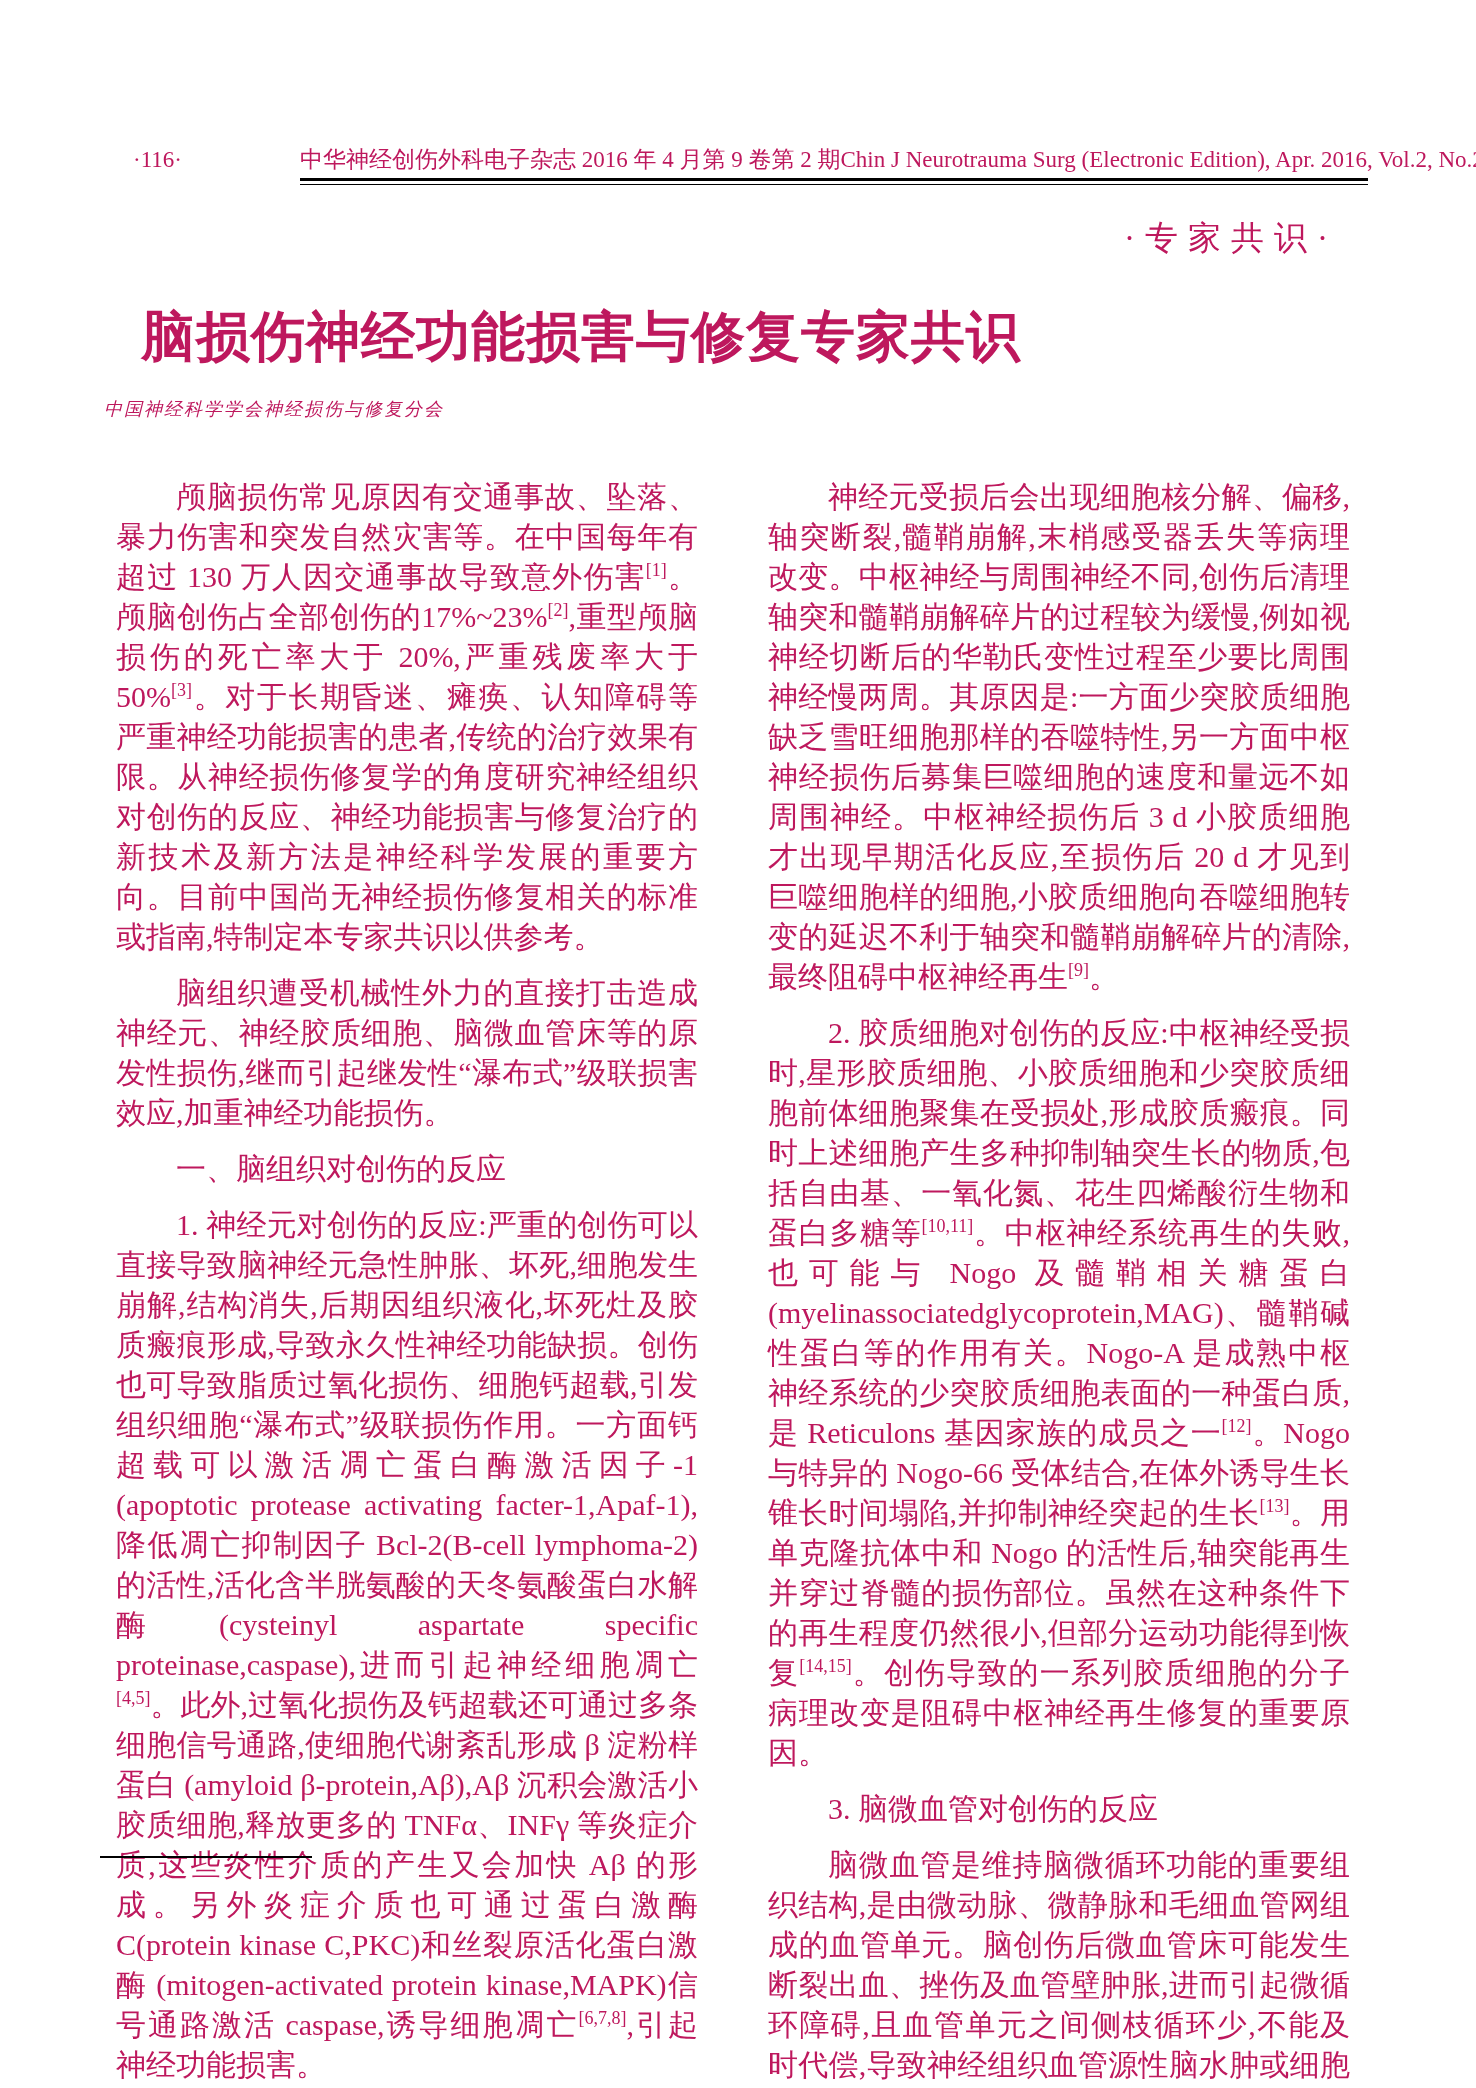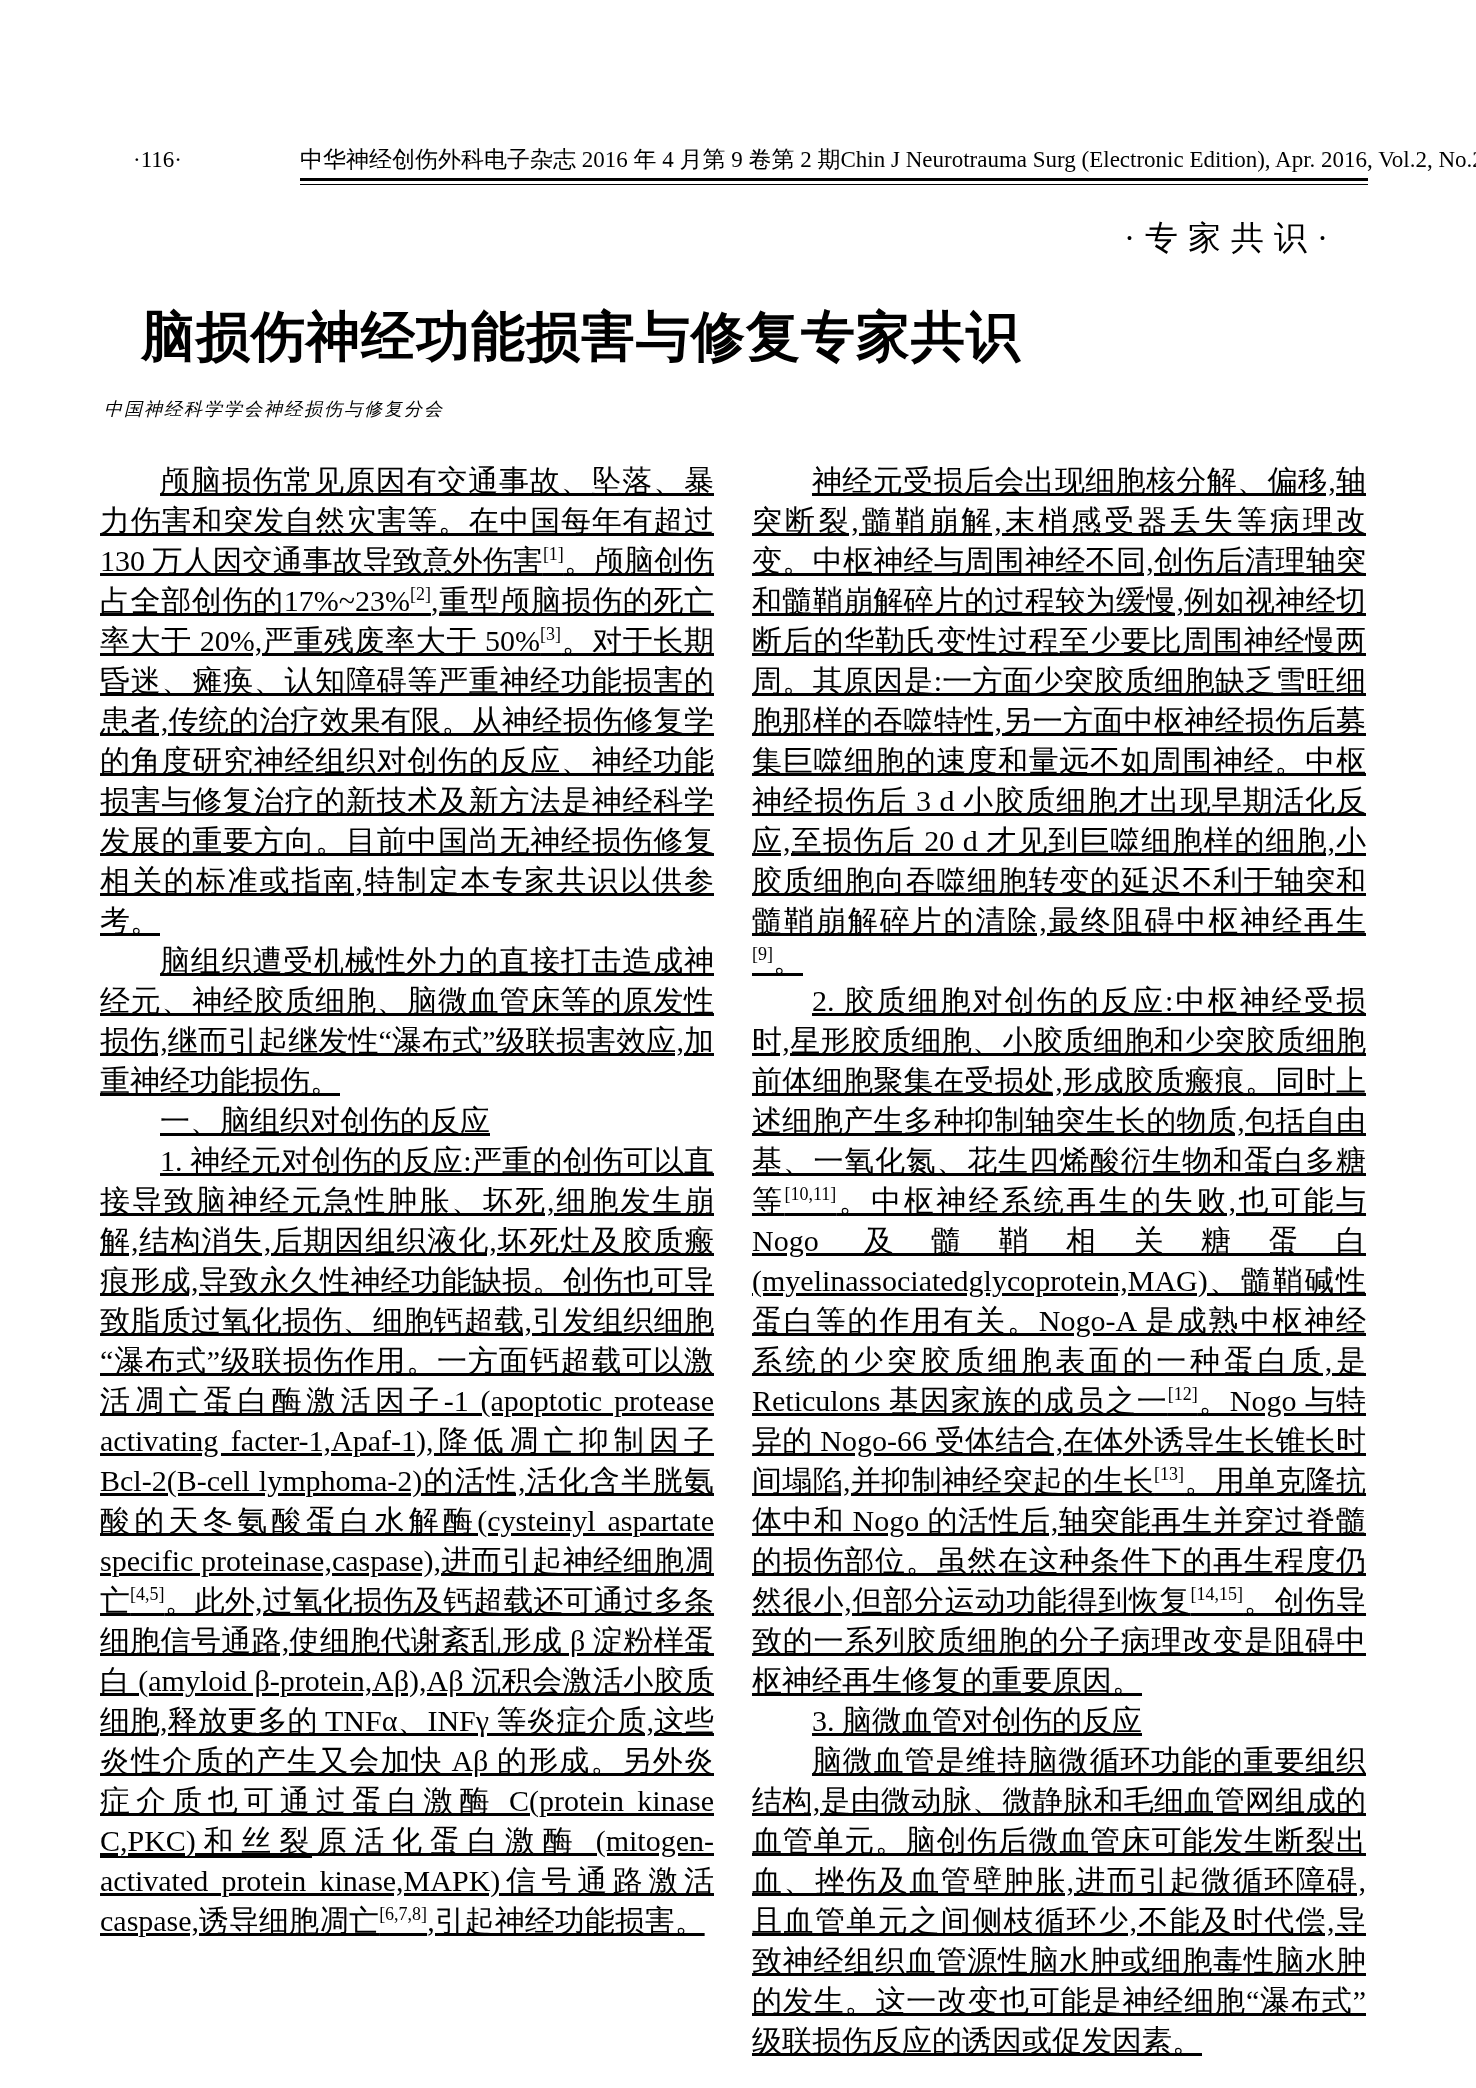--- a/index.html
+++ b/index.html
@@ -1,20 +1,20 @@
 <!DOCTYPE html>
 <html lang="zh"><head>
 <meta charset="utf-8">
 <style>
   html,body{margin:0;padding:0;background:#ffffff;}
   .page{
     position:relative;
     width:1476px;height:2088px;
     background:#ffffff;
-    color:#000000;
+    color:#be185d;
     font-family:"Liberation Serif","DejaVu Serif",serif;
     overflow:hidden;
   }
   
   .running-head{
     position:absolute;top:147px;left:133px;right:110px;
     font-size:23px;line-height:26px;
     display:flex;align-items:baseline;white-space:nowrap;
   }
   .page-num{width:167px;flex:none;}
@@ -41,21 +41,21 @@
   
   .body-cols{
     position:absolute;top:461px;left:100px;
     display:flex;gap:38px;
   }
   .col{
     width:614px;
     font-size:30px;line-height:40px;
     text-align:justify;
   }
-  .col p{margin:0;text-indent:2em;text-decoration:underline;}
+  .col p{margin:16px;text-indent:2em;}
   .col sup{font-size:0.60em;line-height:0;vertical-align:super;}
   
   .footnote-rule{
     position:absolute;top:1856px;left:100px;width:212px;
     border-top:2px solid #000;height:0;
   }
   .footnote{
     position:absolute;top:1872px;left:100px;width:640px;
     padding-left:81px;
     font-size:24px;line-height:41px;

